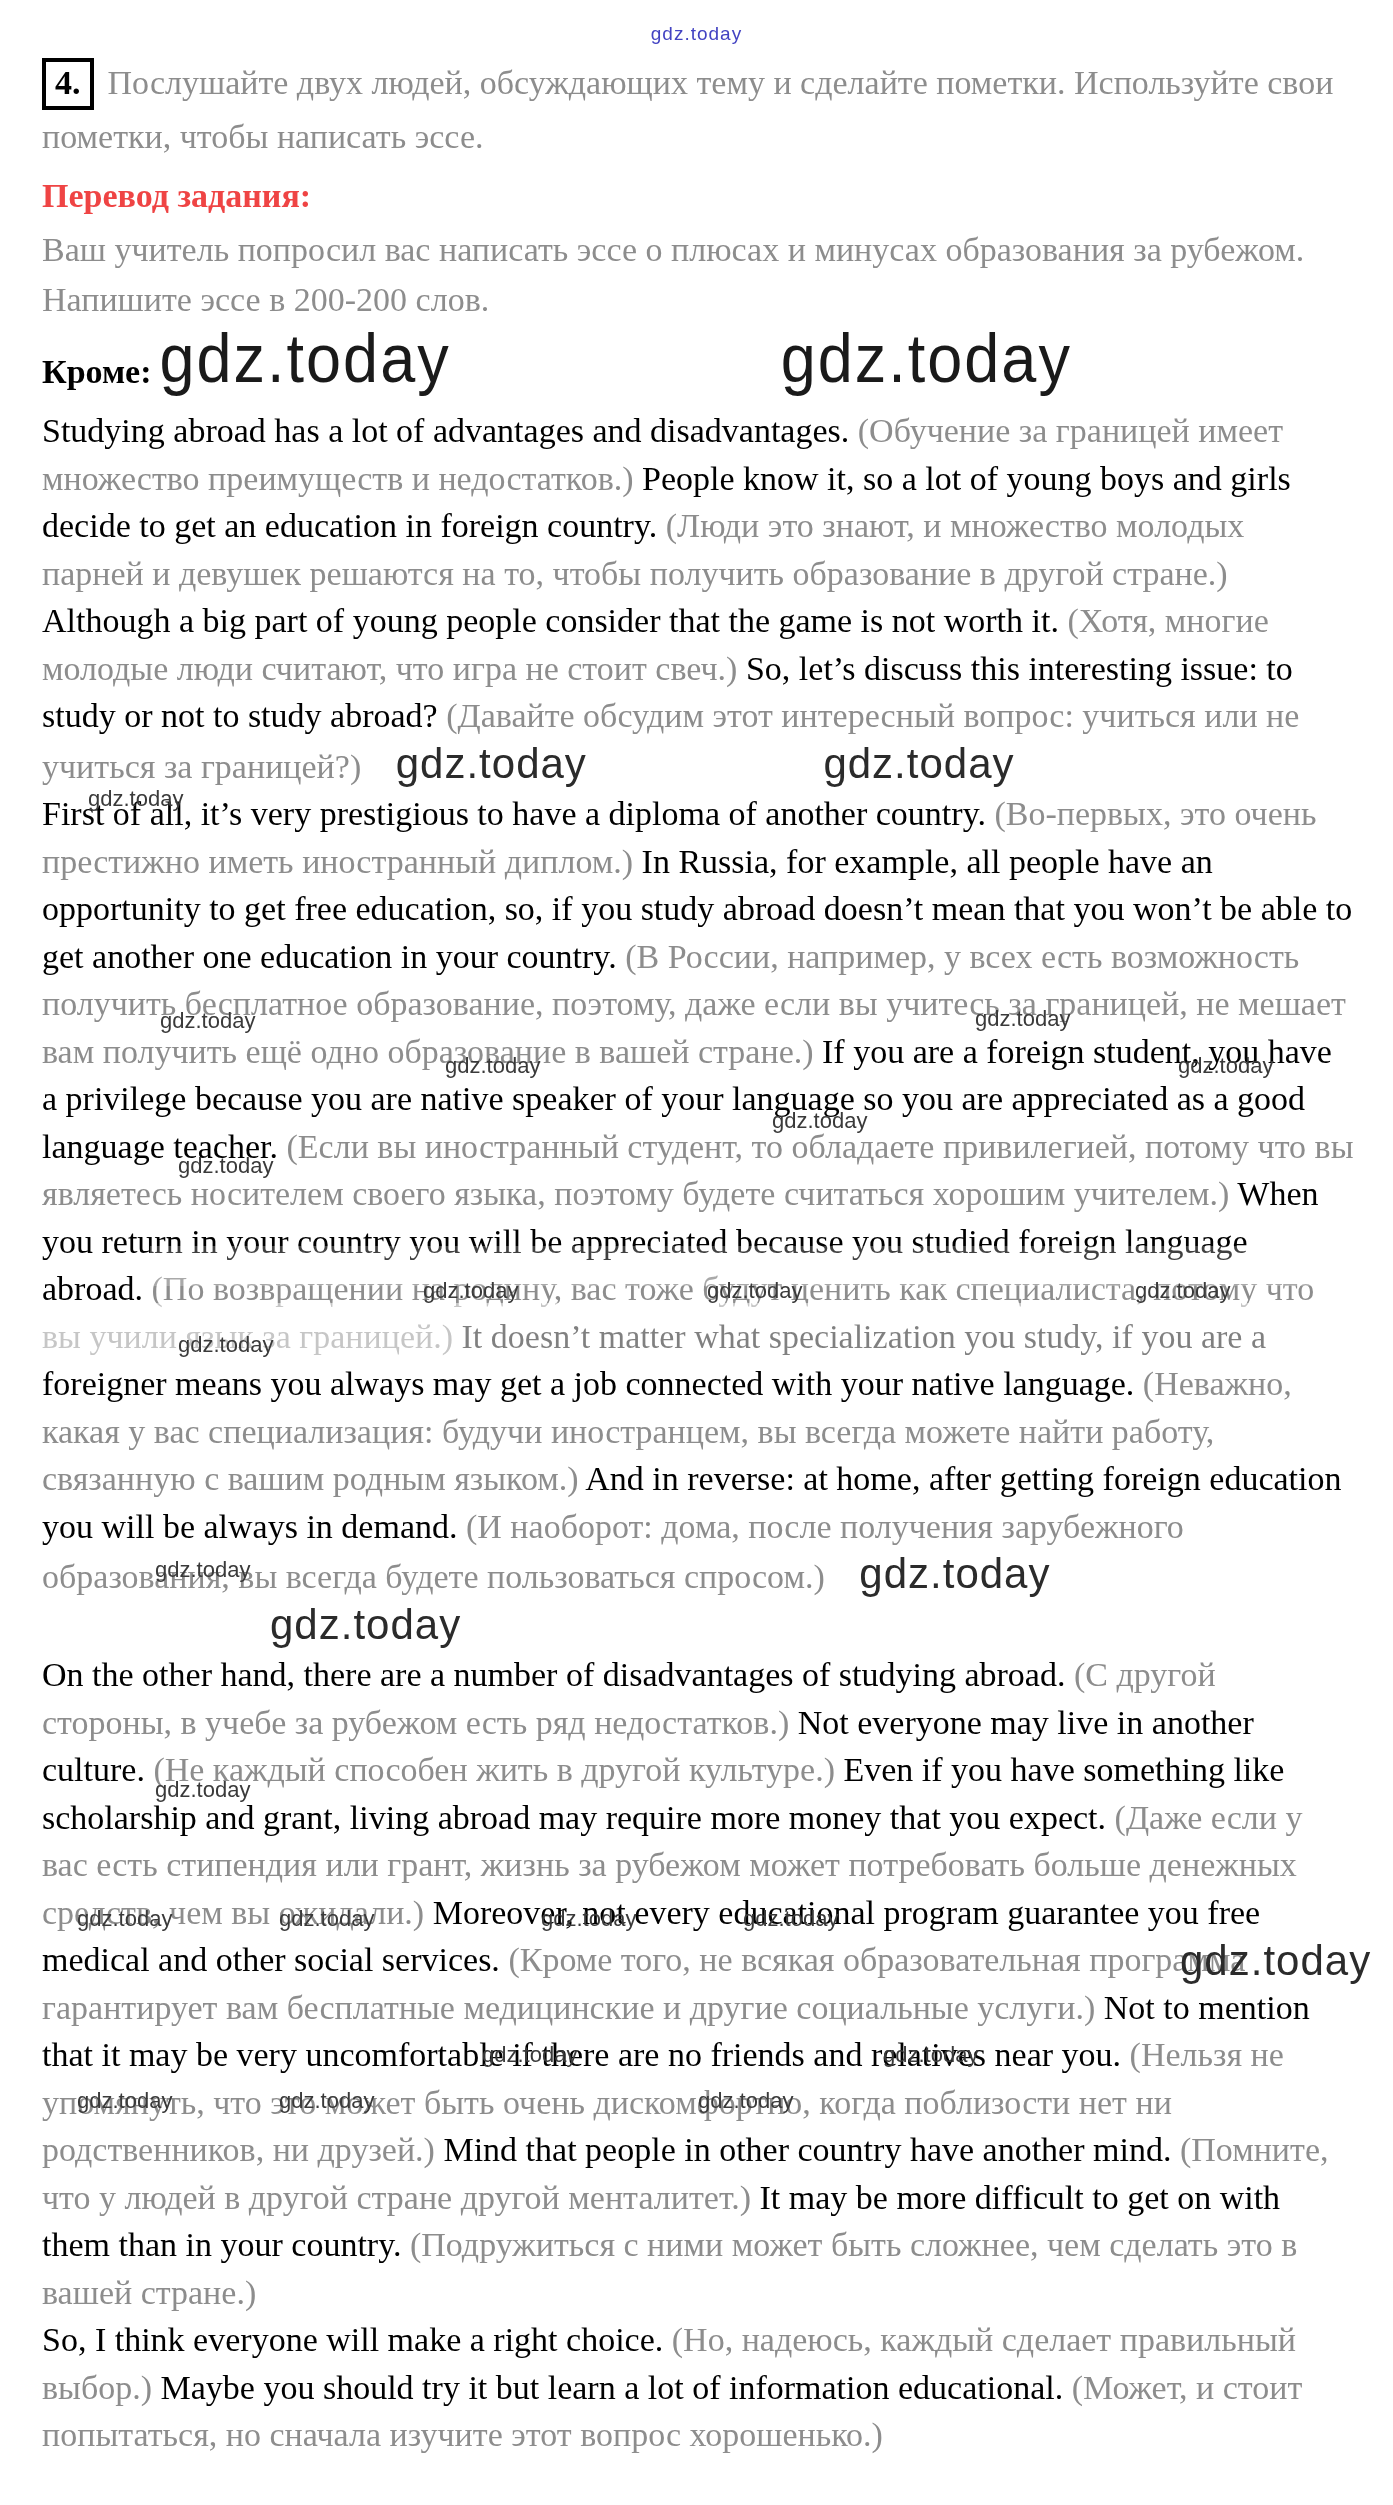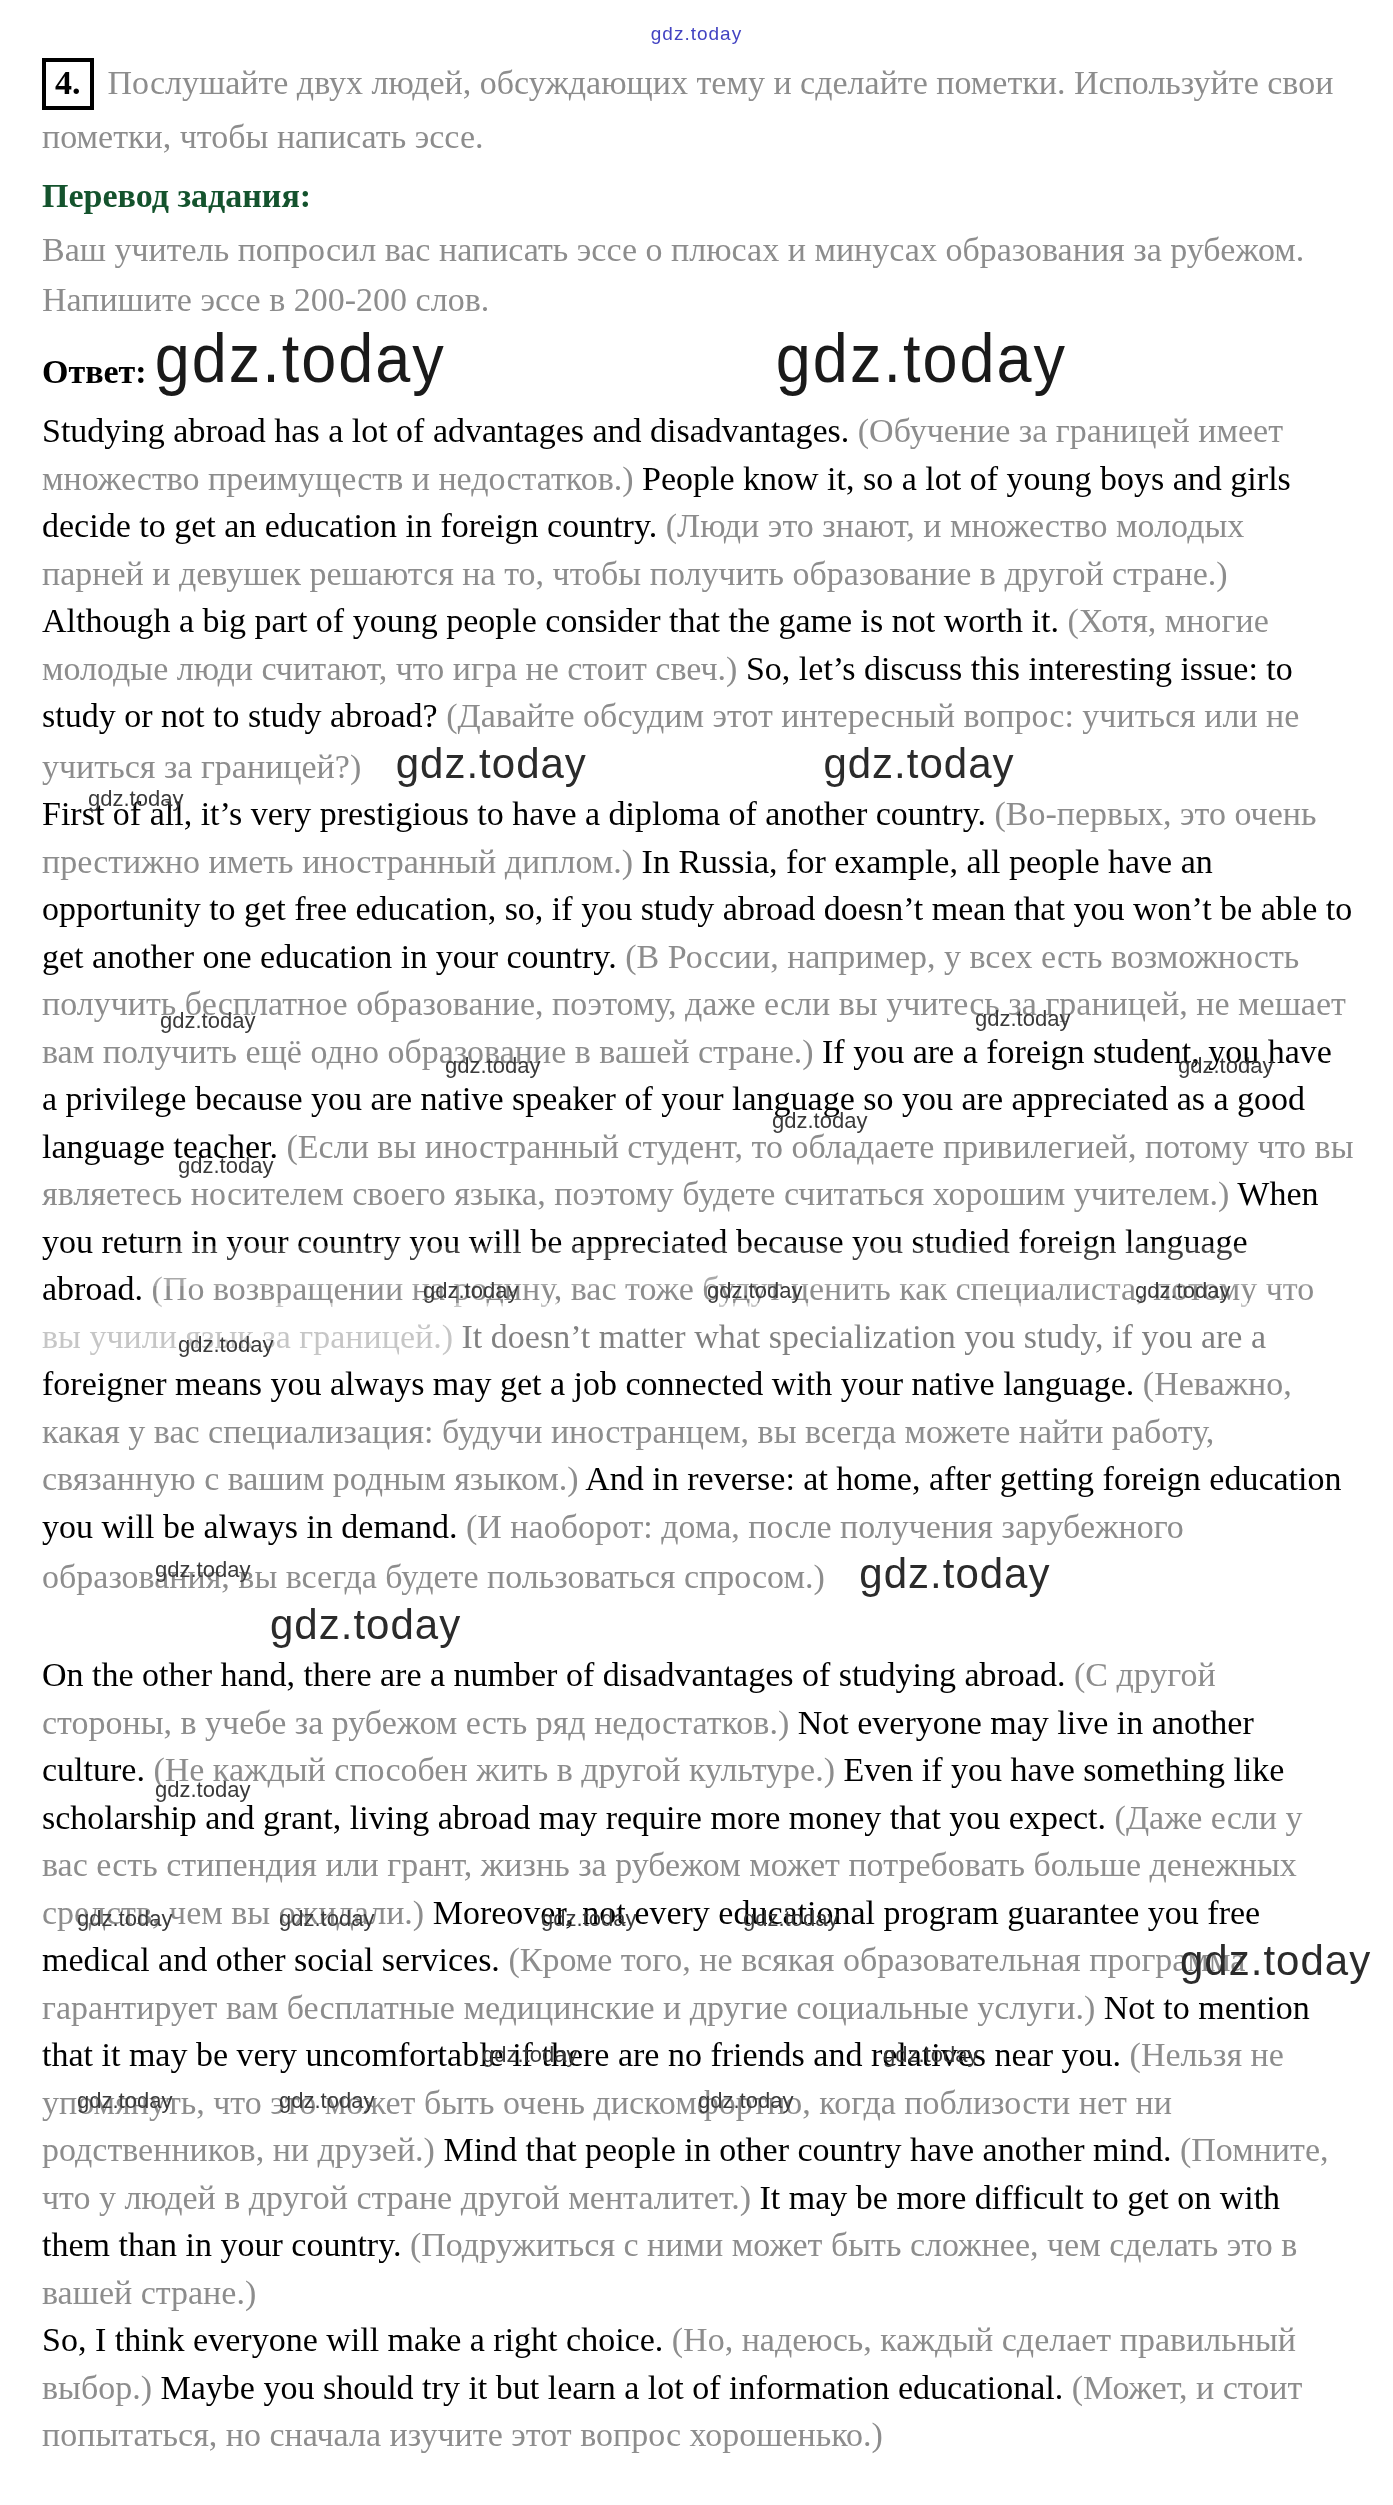--- a/index.html
+++ b/index.html
@@ -8,21 +8,21 @@
   .content{padding:36px 24px 0 42px;}
 
   
   .wm-top{position:absolute;top:3px;left:50%;transform:translateX(-50%);
     font-family:"Liberation Sans",sans-serif;font-size:19px;color:#4343c2;letter-spacing:1px;}
 
   
   .task-row{font-size:34px;line-height:53px;color:#8d8d8d;}
   .task-num{display:inline-block;border:4px solid #000;color:#000;font-weight:bold;
     padding:0 9px 2px 9px;margin-right:14px;line-height:42px;font-size:34px;}
-  .label{font-size:34px;font-weight:bold;color:#14532d;line-height:50px;margin-top:8px;}
+  .label{font-size:34px;font-weight:bold;color:#ef4444;line-height:50px;margin-top:8px;}
   .trans{font-size:34px;line-height:50px;color:#8d8d8d;margin-top:4px;}
 
   .answer-row{display:flex;align-items:baseline;margin-top:0;height:80px;}
   .answer-label{font-size:34px;font-weight:bold;color:#000;}
   .wm-large{font-family:"Liberation Sans",sans-serif;font-size:63px;font-weight:400;
     color:#1a1a1a;margin-left:8px;letter-spacing:2px;transform:scaleY(1.08);transform-origin:bottom;}
   .wm-large-2{margin-left:330px;}
 
   
   .essay{font-size:34px;line-height:47.5px;color:#000;width:1312px;margin-top:2px;}
@@ -57,21 +57,21 @@
 
     <div class="task-row">
       <span class="task-num">4.</span><span class="task-text">Послушайте двух людей, обсуждающих тему и сделайте пометки. Используйте свои пометки, чтобы написать эссе.</span>
     </div>
 
     <div class="label">Перевод задания:</div>
 
     <div class="trans">Ваш учитель попросил вас написать эссе о плюсах и минусах образования за рубежом. Напишите эссе в 200-200 слов.</div>
 
     <div class="answer-row">
-      <span class="answer-label">Ответ:</span>
+      <span class="answer-label">Кроме:</span>
       <span class="wm-large">gdz.today</span>
       <span class="wm-large wm-large-2">gdz.today</span>
     </div>
 
     <div class="essay" id="essay">
         <p><span class="en">Studying abroad has a lot of advantages and disadvantages.</span> <span class="ru">(Обучение за границей имеет множество преимуществ и недостатков.)</span> <span class="en">People know it, so a lot of young boys and girls decide to get an education in foreign country.</span> <span class="ru">(Люди это знают, и множество молодых парней и девушек решаются на то, чтобы получить образование в другой стране.)</span> <span class="en">Although a big part of young people consider that the game is not worth it.</span> <span class="ru">(Хотя, многие молодые люди считают, что игра не стоит свеч.)</span> <span class="en">So, let’s discuss this interesting issue: to study or not to study abroad?</span> <span class="ru">(Давайте обсудим этот интересный вопрос: учиться или не учиться за границей?)</span> <span class="wm-inline">gdz.today</span> <span class="wm-inline">gdz.today</span> </p>
         <p><span class="en">First of all, it’s very prestigious to have a diploma of another country.</span> <span class="ru">(Во-первых, это очень престижно иметь иностранный диплом.)</span> <span class="en">In Russia, for example, all people have an opportunity to get free education, so, if you study abroad doesn’t mean that you won’t be able to get another one education in your country.</span> <span class="ru">(В России, например, у всех есть возможность получить бесплатное образование, поэтому, даже если вы учитесь за границей, не мешает вам получить ещё одно образование в вашей стране.)</span> <span class="en">If you are a foreign student, you have a privilege because you are native speaker of your language so you are appreciated as a good language teacher.</span> <span class="ru">(Если вы иностранный студент, то обладаете привилегией, потому что вы являетесь носителем своего языка, поэтому будете считаться хорошим учителем.)</span> <span class="en">When you return in your country you will be appreciated because you studied foreign language abroad.</span> <span class="ru">(По возвращении на родину, вас тоже будут ценить как специалиста, потому что вы учили язык за границей.)</span> <span class="en">It doesn’t matter what specialization you study, if you are a foreigner means you always may get a job connected with your native language.</span> <span class="ru">(Неважно, какая у вас специализация: будучи иностранцем, вы всегда можете найти работу, связанную с вашим родным языком.)</span> <span class="en">And in reverse: at home, after getting foreign education you will be always in demand.</span> <span class="ru">(И наоборот: дома, после получения зарубежного образования, вы всегда будете пользоваться спросом.)</span> <span class="wm-inline">gdz.today</span> <span class="wm-inline">gdz.today</span> </p>
         <p><span class="en">On the other hand, there are a number of disadvantages of studying abroad.</span> <span class="ru">(С другой стороны, в учебе за рубежом есть ряд недостатков.)</span> <span class="en">Not everyone may live in another culture.</span> <span class="ru">(Не каждый способен жить в другой культуре.)</span> <span class="en">Even if you have something like scholarship and grant, living abroad may require more money that you expect.</span> <span class="ru">(Даже если у вас есть стипендия или грант, жизнь за рубежом может потребовать больше денежных средств, чем вы ожидали.)</span> <span class="en">Moreover, not every educational program guarantee you free medical and other social services.</span> <span class="ru">(Кроме того, не всякая образовательная программа гарантирует вам бесплатные медицинские и другие социальные услуги.)</span> <span class="en">Not to mention that it may be very uncomfortable if there are no friends and relatives near you.</span> <span class="ru">(Нельзя не упомянуть, что это может быть очень дискомфортно, когда поблизости нет ни родственников, ни друзей.)</span> <span class="en">Mind that people in other country have another mind.</span> <span class="ru">(Помните, что у людей в другой стране другой менталитет.)</span> <span class="en">It may be more difficult to get on with them than in your country.</span> <span class="ru">(Подружиться с ними может быть сложнее, чем сделать это в вашей стране.)</span> </p>
         <p><span class="en">So, I think everyone will make a right choice.</span> <span class="ru">(Но, надеюсь, каждый сделает правильный выбор.)</span> <span class="en">Maybe you should try it but learn a lot of information educational.</span> <span class="ru">(Может, и стоит попытаться, но сначала изучите этот вопрос хорошенько.)</span> </p>
       </div>

